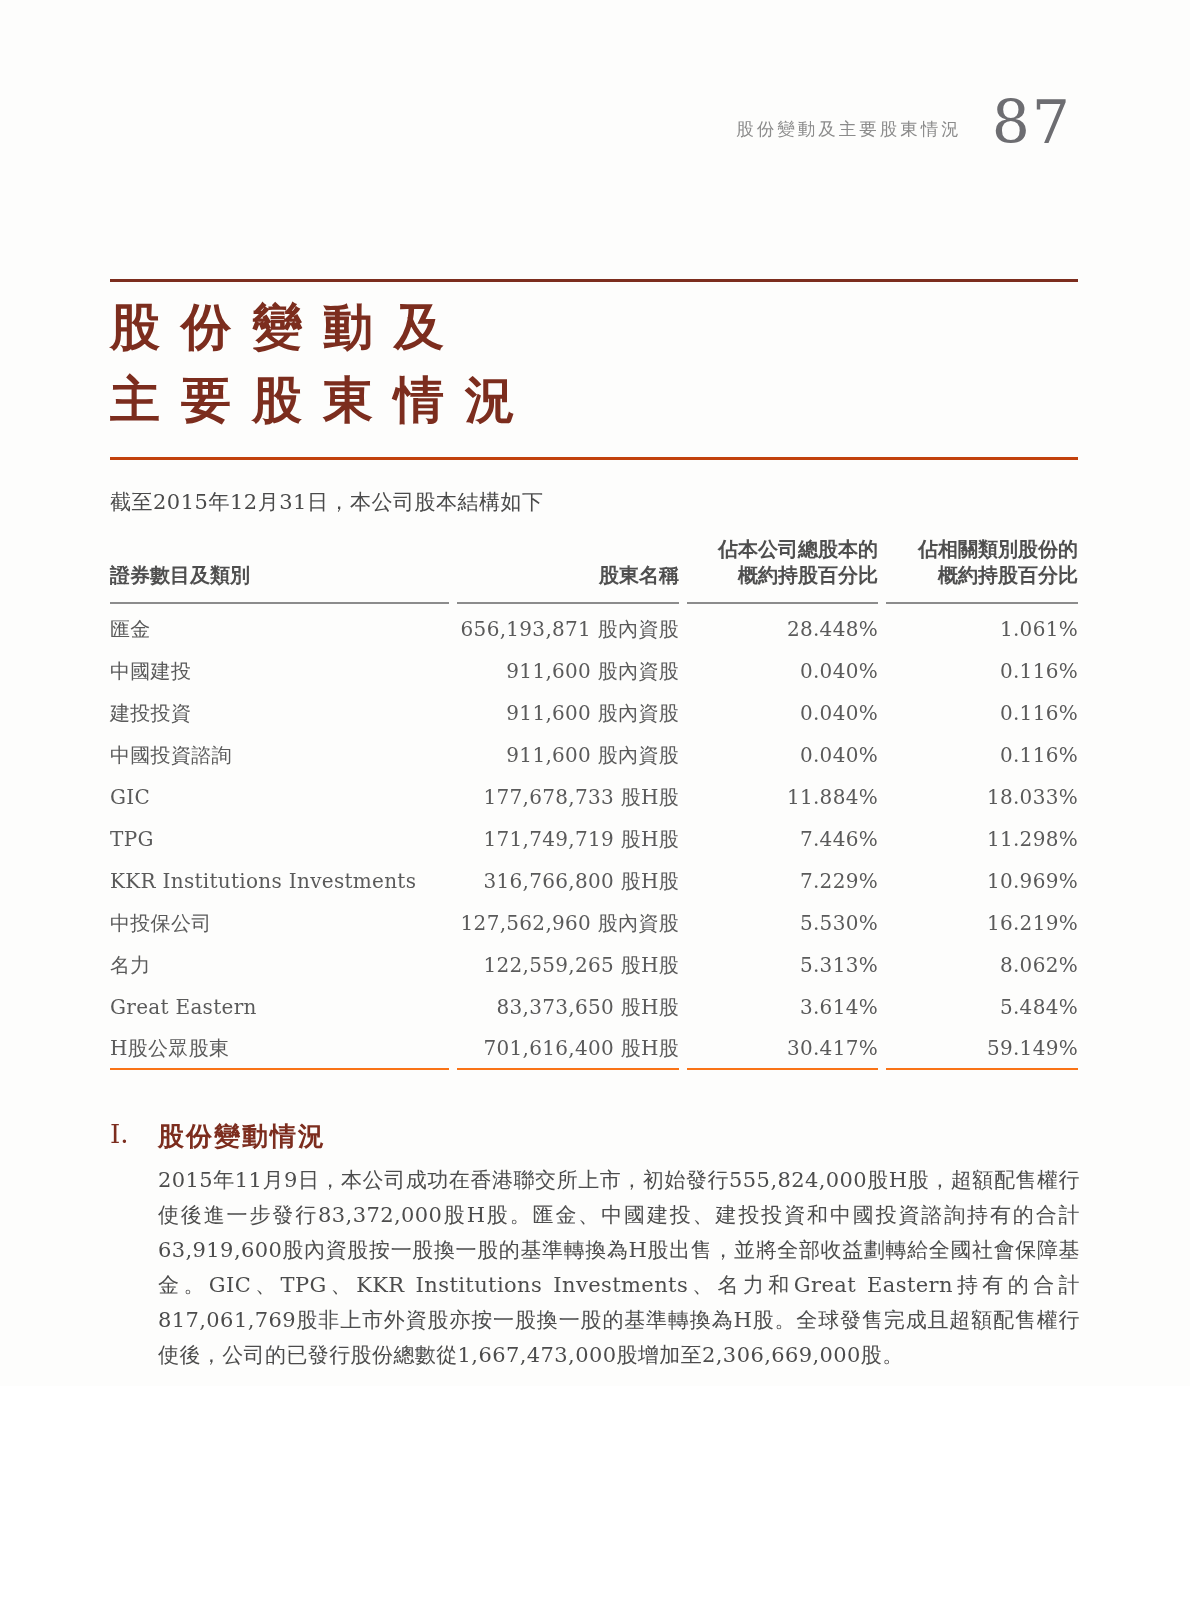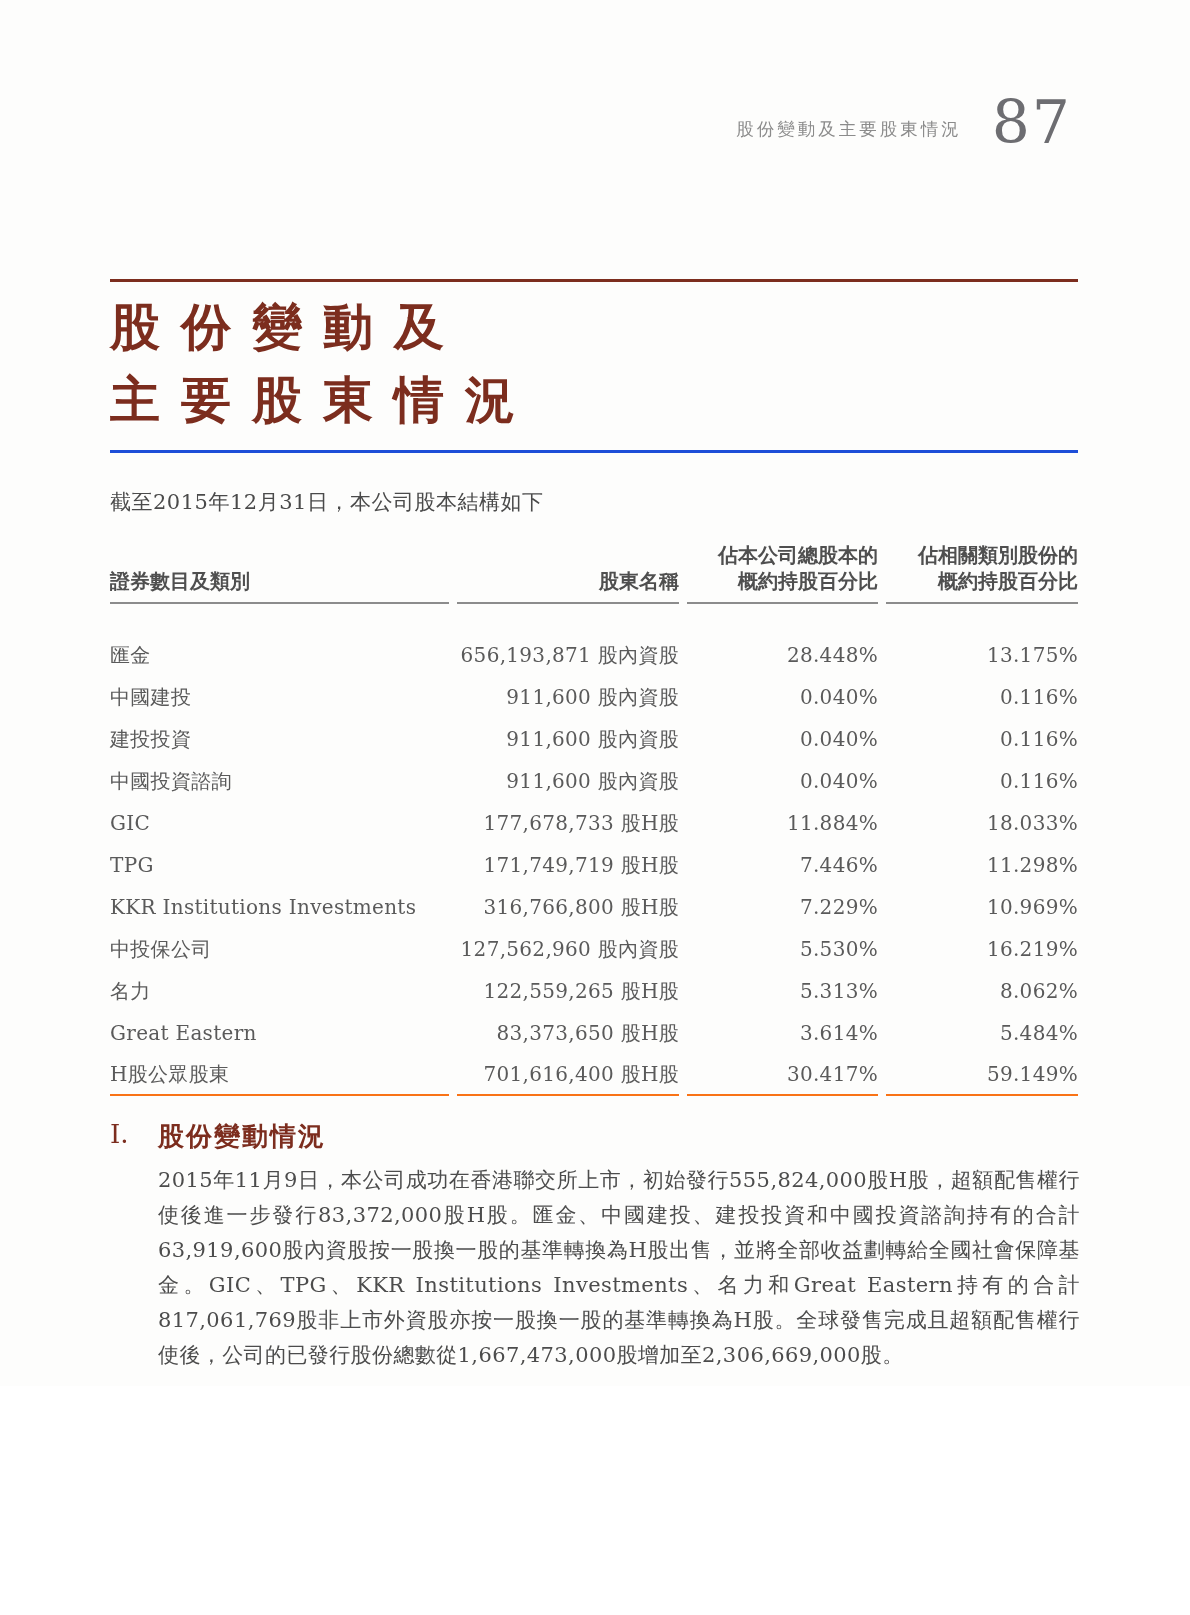--- a/index.html
+++ b/index.html
@@ -40,22 +40,22 @@
     letter-spacing: 2px;
   }
 
   
   .title-block {
     position: absolute;
     top: 279px;
     left: 110px;
     width: 968px;
     border-top: 3px solid #7c2d1e;
-    border-bottom: 3px solid #1d4ed8;
-    padding: 8px 0 14px 0;
+    border-bottom: 3px solid #c2410c;
+    padding: 8px 0 21px 0;
   }
   .chapter-title {
     font-size: 50px;
     font-weight: 600;
     line-height: 73px;
     letter-spacing: 21px;
     color: #7c2d1e;
   }
 
   
@@ -79,30 +79,30 @@
   .t-head, .t-body {
     display: grid;
     grid-template-columns: 339px 222px 191px 192px;
     column-gap: 8px;
   }
   .t-head > div {
     height: 55px;
     display: flex;
     flex-direction: column;
     justify-content: flex-end;
-    padding-bottom: 8px;
+    padding-bottom: 14px;
     border-bottom: 2px solid #8c8c8c;
     font-size: 20px;
     line-height: 26px;
     font-weight: 600;
     color: #4f4f4f;
     text-align: right;
   }
   .t-head > div:first-child { text-align: left; }
-  .t-body { padding-top: 30px; }
+  .t-body { padding-top: 4px; }
   .t-body > div {
     height: 42px;
     display: flex;
     align-items: center;
     justify-content: flex-end;
     font-size: 20px;
     color: #5a5a5a;
     letter-spacing: 0.3px;
     white-space: nowrap;
   }
@@ -174,21 +174,21 @@
       </div>
       <div>
         <span>佔相關類別股份的</span>
         <span>概約持股百分比</span>
       </div>
     </div>
     <div class="t-body">
         <div class="c-name">匯金</div>
         <div class="c-sec">656,193,871 股內資股</div>
         <div class="c-pct1">28.448%</div>
-        <div class="c-pct2">13.175%</div>
+        <div class="c-pct2">1.061%</div>
         <div class="c-name">中國建投</div>
         <div class="c-sec">911,600 股內資股</div>
         <div class="c-pct1">0.040%</div>
         <div class="c-pct2">0.116%</div>
         <div class="c-name">建投投資</div>
         <div class="c-sec">911,600 股內資股</div>
         <div class="c-pct1">0.040%</div>
         <div class="c-pct2">0.116%</div>
         <div class="c-name">中國投資諮詢</div>
         <div class="c-sec">911,600 股內資股</div>

